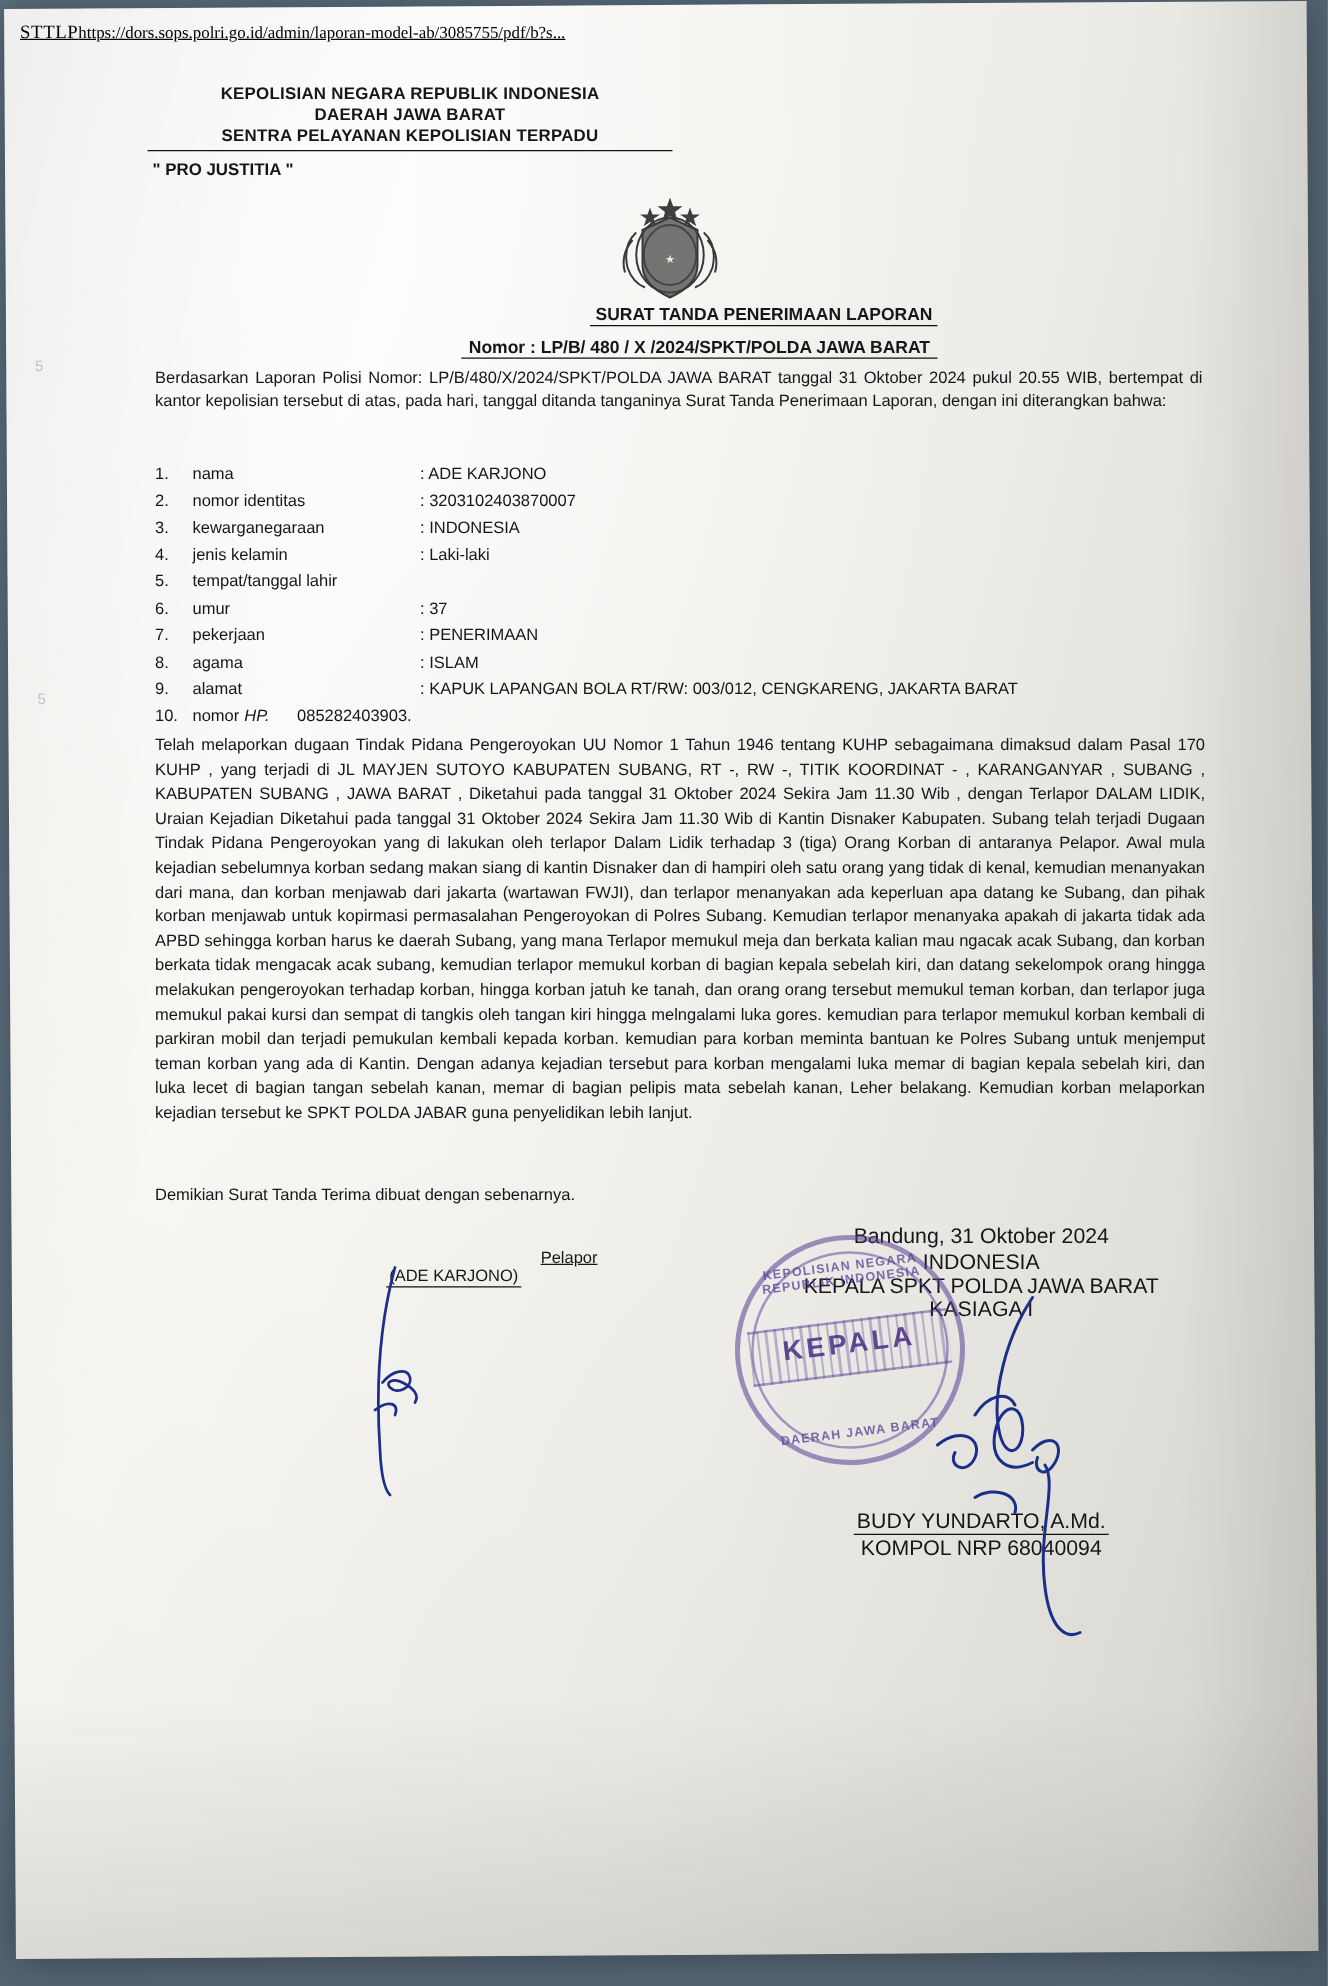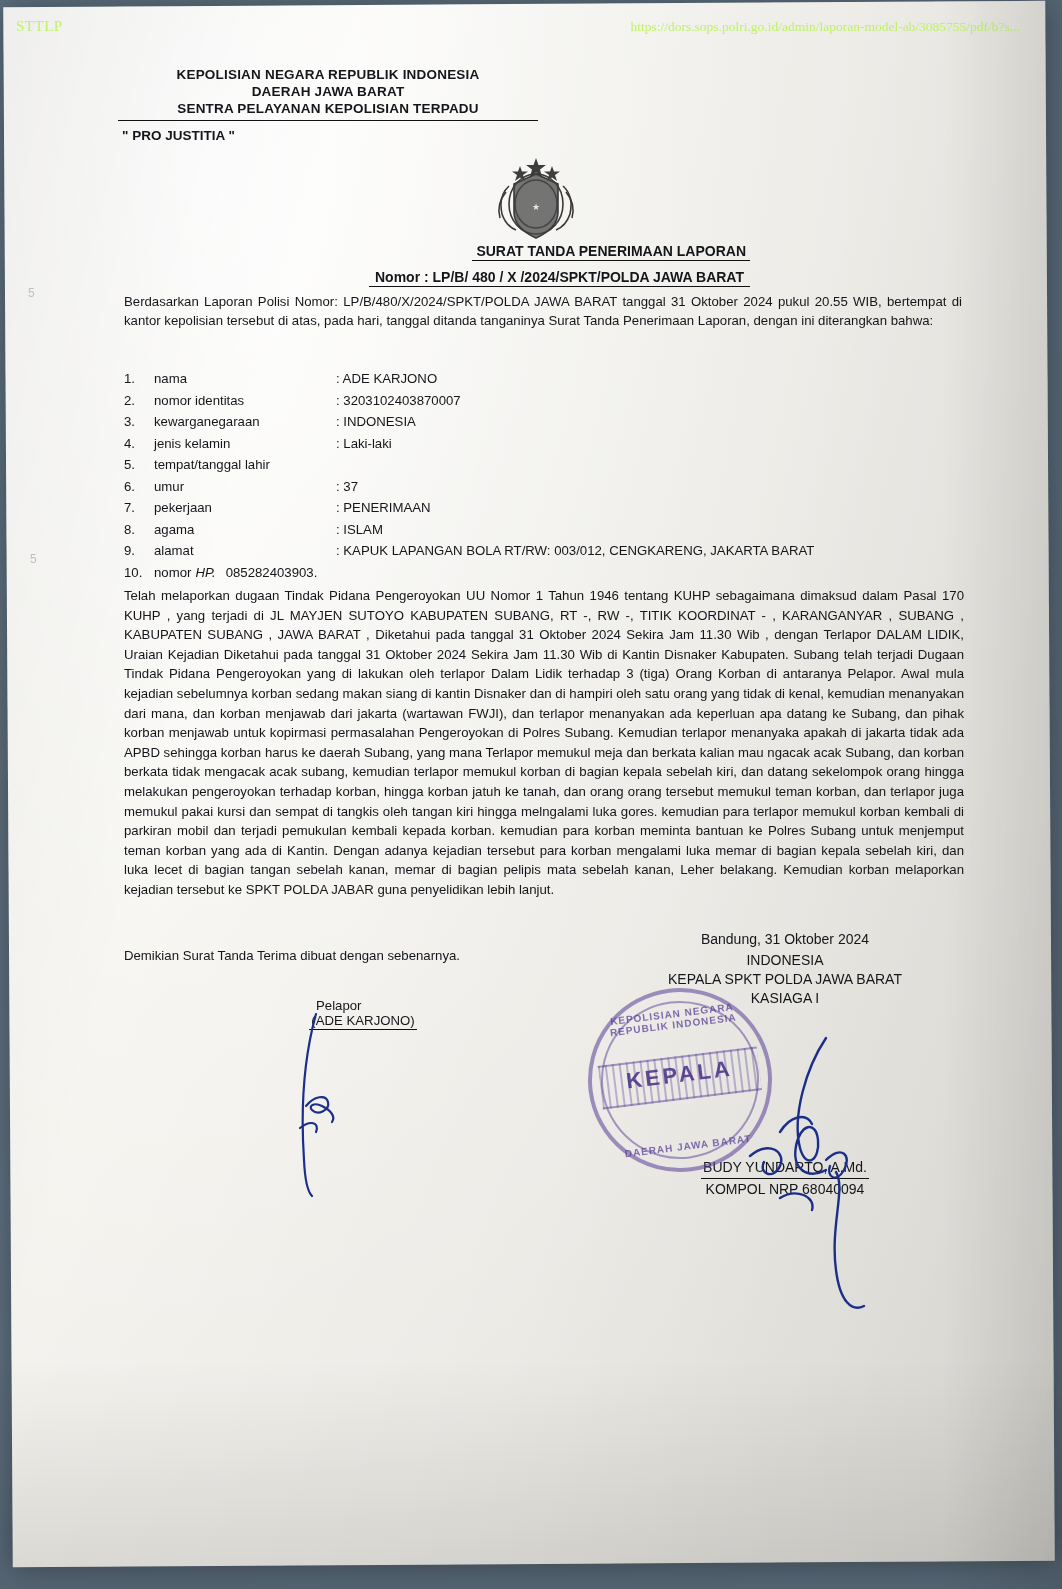--- a/index.html
+++ b/index.html
@@ -60,24 +60,25 @@
     height: 1560px;
     color: #14161a;
   }
 
   .browser-bar {
     position: absolute;
     top: 18px;
     left: 16px;
     right: 22px;
     display: flex;
-    justify-content: space-between;
+    justify-content: flex-start;
     align-items: baseline;
     font-size: 14px;
-    color: #bef264;
+    color: #000000;
+    text-decoration: underline;
   }
   .browser-bar .title {
     font-family: "Liberation Serif", serif;
     letter-spacing: 0.5px;
     font-size: 15px;
   }
   .browser-bar .url {
     font-family: "Liberation Serif", serif;
     font-size: 13.5px;
   }
@@ -200,35 +201,36 @@
 
   .sign-left {
     position: absolute;
     left: 248px;
     top: 998px;
     width: 230px;
     text-align: center;
     font-size: 13.2px;
   }
   .sign-left .label {
-    text-align: left;
+    text-align: right;
     margin-left: 68px;
+    text-decoration: underline;
   }
   .sign-left .name {
     border-bottom: 1.3px solid #111;
     display: inline-block;
     padding: 0 2px 1px 2px;
   }
 
   .sign-right {
     position: absolute;
     left: 620px;
-    top: 930px;
+    top: 979px;
     width: 330px;
-    font-size: 14px;
+    font-size: 17px;
     text-align: center;
     line-height: 19px;
   }
   .sign-right .place {
     margin-bottom: 2px;
   }
   .sign-right .officer {
     margin-top: 150px;
     border-bottom: 1.3px solid #111;
     display: inline-block;
@@ -393,21 +395,21 @@
       </div>
       <div class="ident-row">
         <span class="num">9.</span>
         <span class="label">alamat</span>
         <span class="val">KAPUK LAPANGAN BOLA RT/RW: 003/012, CENGKARENG, JAKARTA BARAT</span>
       </div>
       <div class="ident-row ident-last">
         <span class="num">10.</span>
         <span>nomor</span>
         <span class="hp" style="margin-left:4px">HP.</span>
-        <span style="margin-left:10px">085282403903.</span>
+        <span style="margin-left:22px">085282403903.</span>
       </div>
     </div>
 
     <div class="para" id="body-para">Telah melaporkan dugaan Tindak Pidana Pengeroyokan UU Nomor 1 Tahun 1946 tentang KUHP sebagaimana dimaksud dalam Pasal 170 KUHP , yang terjadi di JL MAYJEN SUTOYO KABUPATEN SUBANG, RT -, RW -, TITIK KOORDINAT - , KARANGANYAR , SUBANG , KABUPATEN SUBANG , JAWA BARAT , Diketahui pada tanggal 31 Oktober 2024 Sekira Jam 11.30 Wib , dengan Terlapor DALAM LIDIK, Uraian Kejadian Diketahui pada tanggal 31 Oktober 2024 Sekira Jam 11.30 Wib di Kantin Disnaker Kabupaten. Subang telah terjadi Dugaan Tindak Pidana Pengeroyokan yang di lakukan oleh terlapor Dalam Lidik terhadap 3 (tiga) Orang Korban di antaranya Pelapor. Awal mula kejadian sebelumnya korban sedang makan siang di kantin Disnaker dan di hampiri oleh satu orang yang tidak di kenal, kemudian menanyakan dari mana, dan korban menjawab dari jakarta (wartawan FWJI), dan terlapor menanyakan ada keperluan apa datang ke Subang, dan pihak korban menjawab untuk kopirmasi permasalahan Pengeroyokan di Polres Subang. Kemudian terlapor menanyaka apakah di jakarta tidak ada APBD sehingga korban harus ke daerah Subang, yang mana Terlapor memukul meja dan berkata kalian mau ngacak acak Subang, dan korban berkata tidak mengacak acak subang, kemudian terlapor memukul korban di bagian kepala sebelah kiri, dan datang sekelompok orang hingga melakukan pengeroyokan terhadap korban, hingga korban jatuh ke tanah, dan orang orang tersebut memukul teman korban, dan terlapor juga memukul pakai kursi dan sempat di tangkis oleh tangan kiri hingga melngalami luka gores. kemudian para terlapor memukul korban kembali di parkiran mobil dan terjadi pemukulan kembali kepada korban. kemudian para korban meminta bantuan ke Polres Subang untuk menjemput teman korban yang ada di Kantin. Dengan adanya kejadian tersebut para korban mengalami luka memar di bagian kepala sebelah kiri, dan luka lecet di bagian tangan sebelah kanan, memar di bagian pelipis mata sebelah kanan, Leher belakang. Kemudian korban melaporkan kejadian tersebut ke SPKT POLDA JABAR guna penyelidikan lebih lanjut.</div>
 
     <div class="para" id="closing-para">Demikian Surat Tanda Terima dibuat dengan sebenarnya.</div>
 
     <div class="sign-left">
       <div class="label">Pelapor</div>
       <div class="name">(ADE KARJONO)</div>

